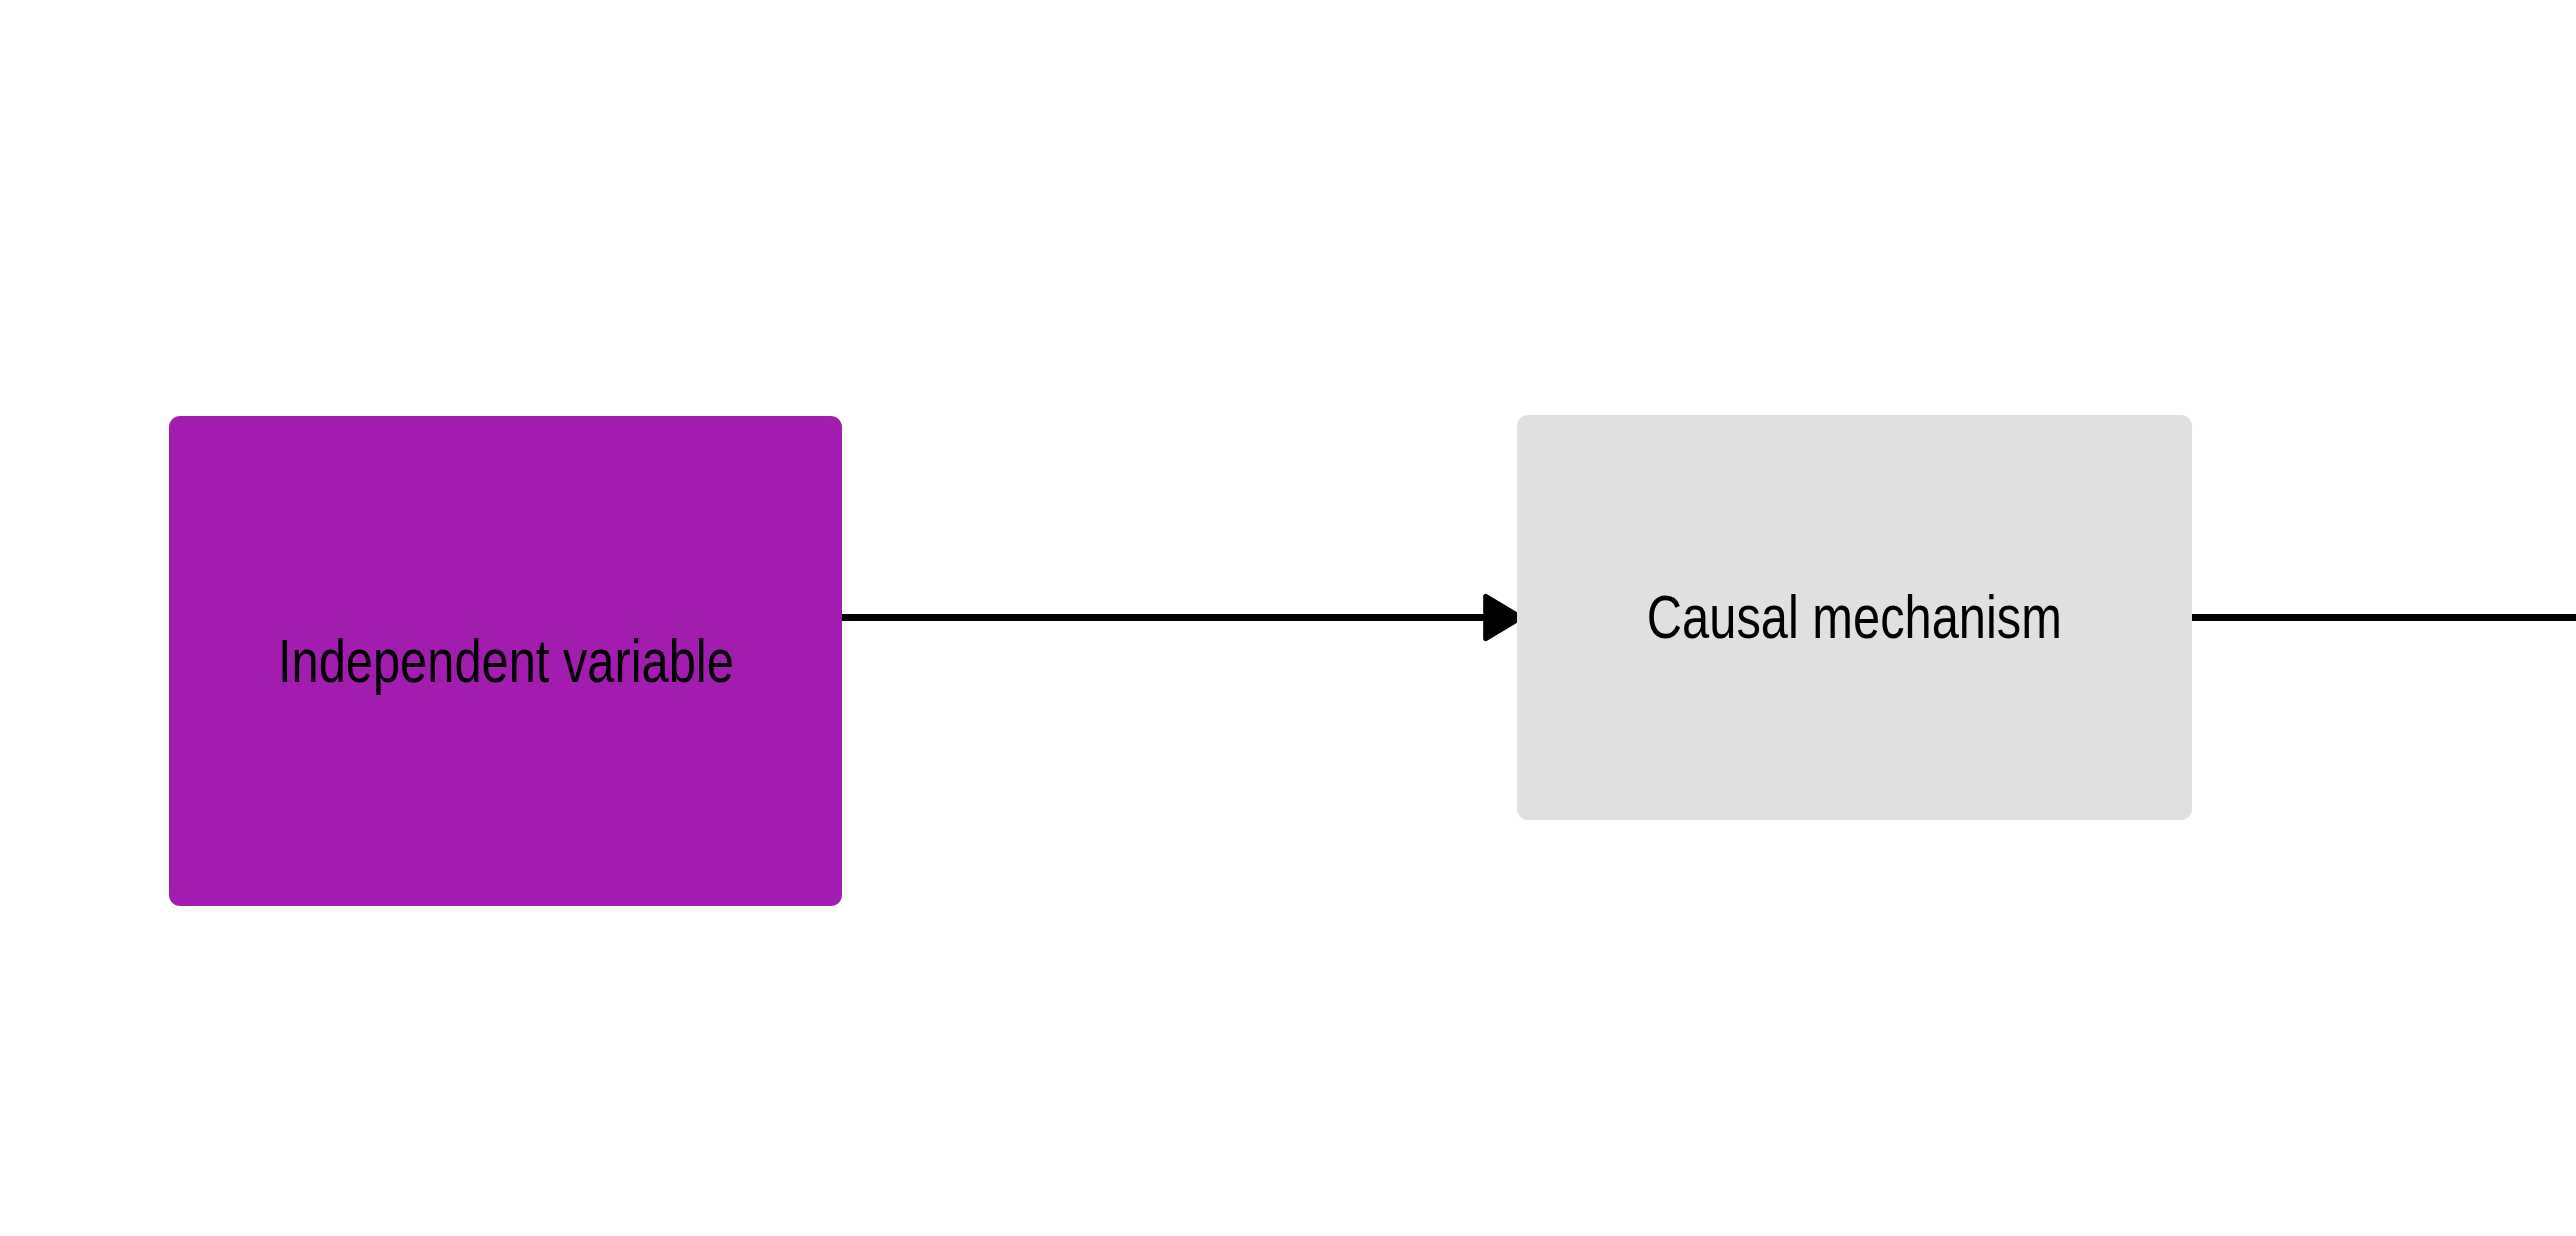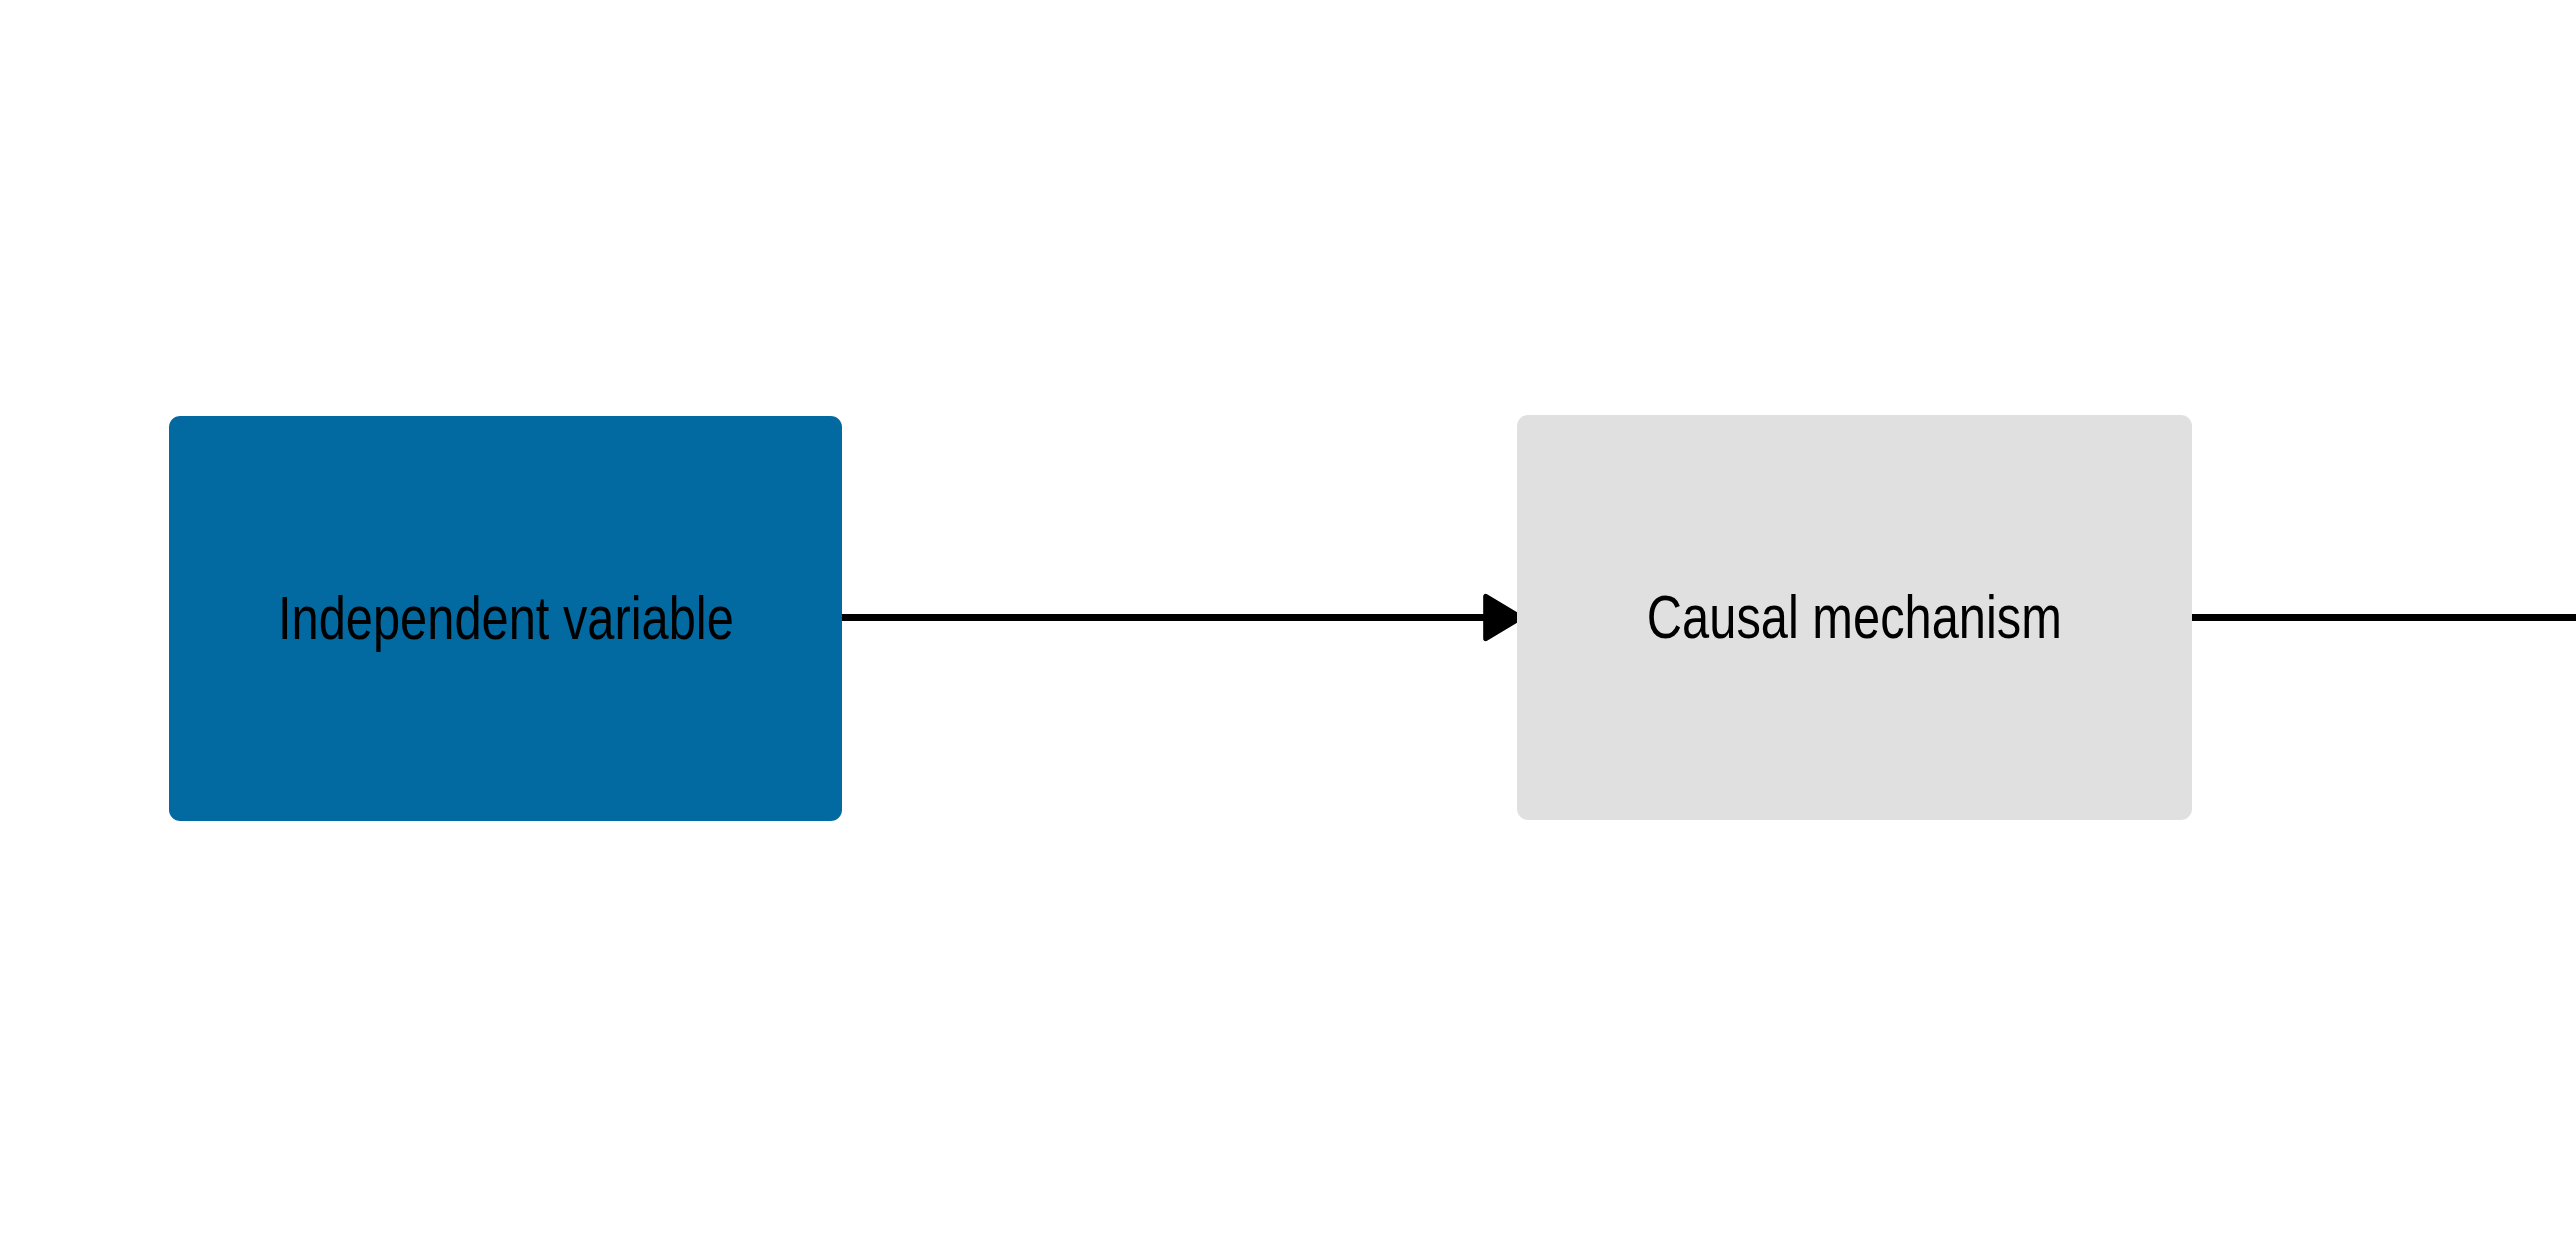--- a/index.html
+++ b/index.html
@@ -39,22 +39,22 @@
     transform: scaleX(0.80);
     transform-origin: center center;
     letter-spacing: 0px;
   }
 
   
   #node-independent-variable {
     left: 169px;
     top: 416px;
     width: 673px;
-    height: 405px;
-    background: #0369a1;
+    height: 490px;
+    background: #a21caf;
   }
 
   
   #node-causal-mechanism {
     left: 1517px;
     top: 415px;
     width: 675px;
     height: 405px;
     background: #e0e0e0;
   }

